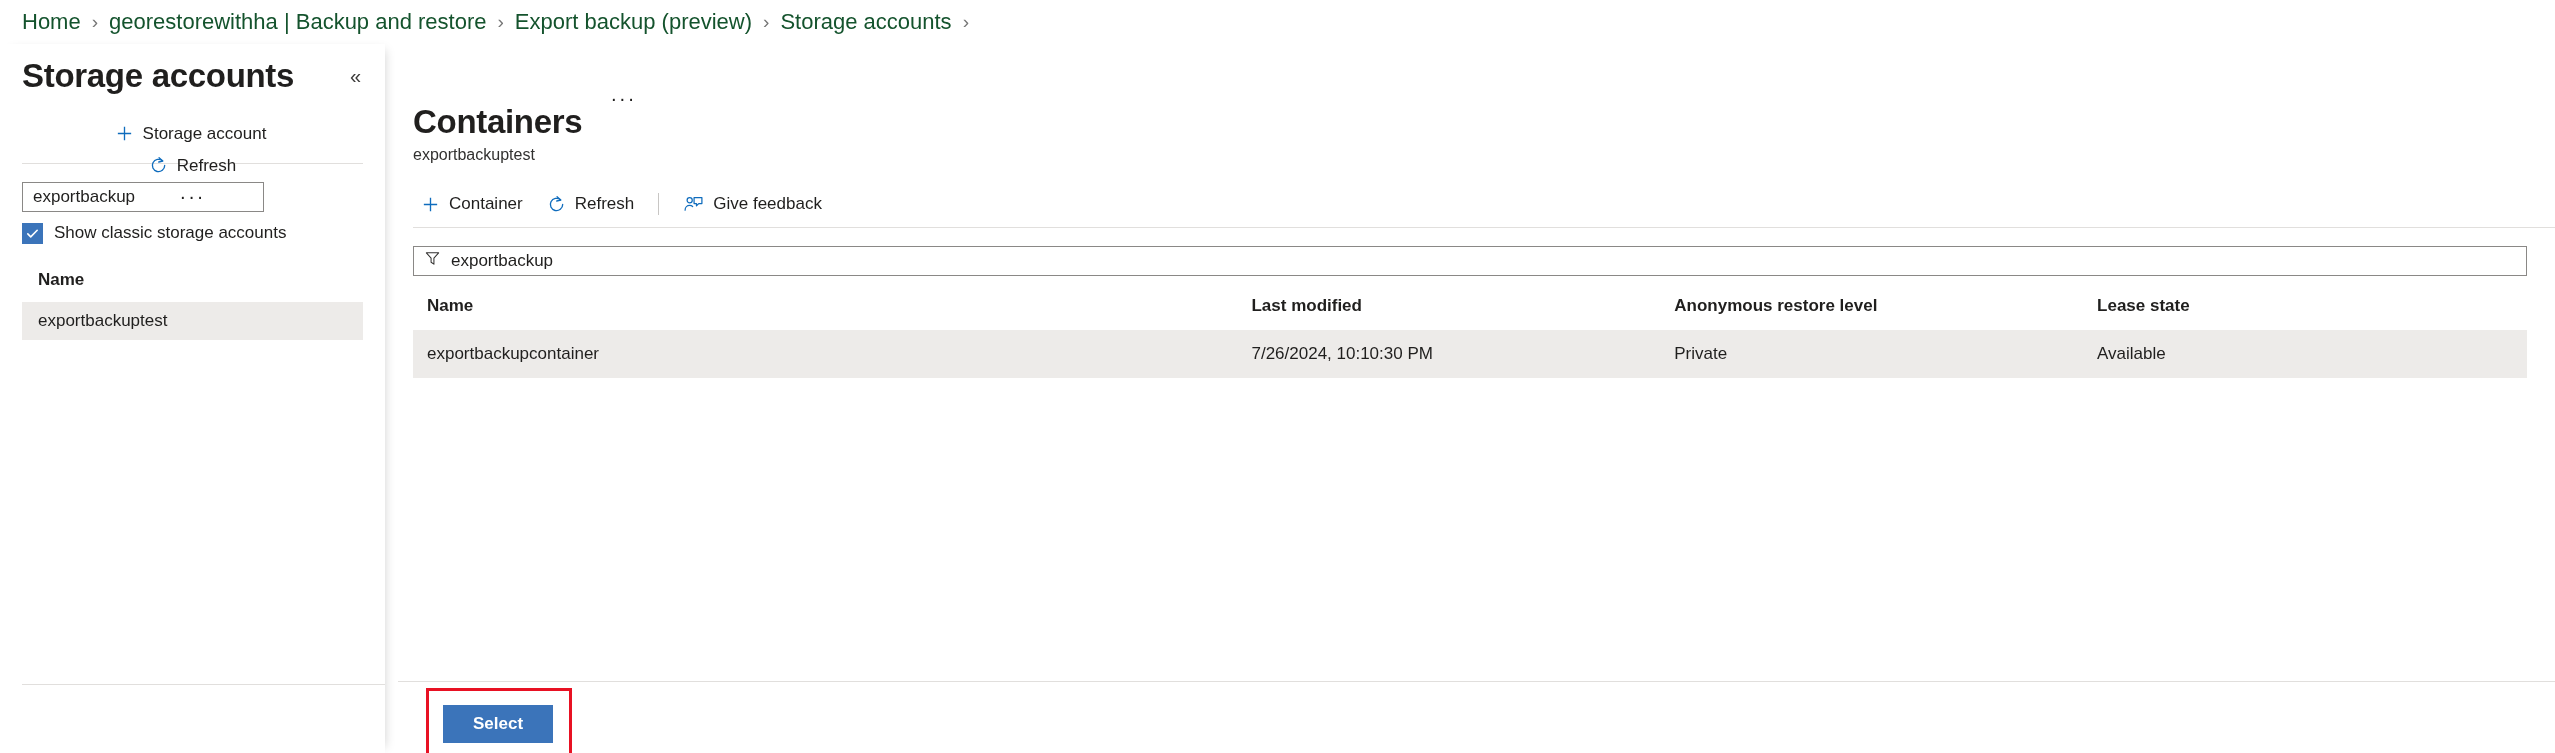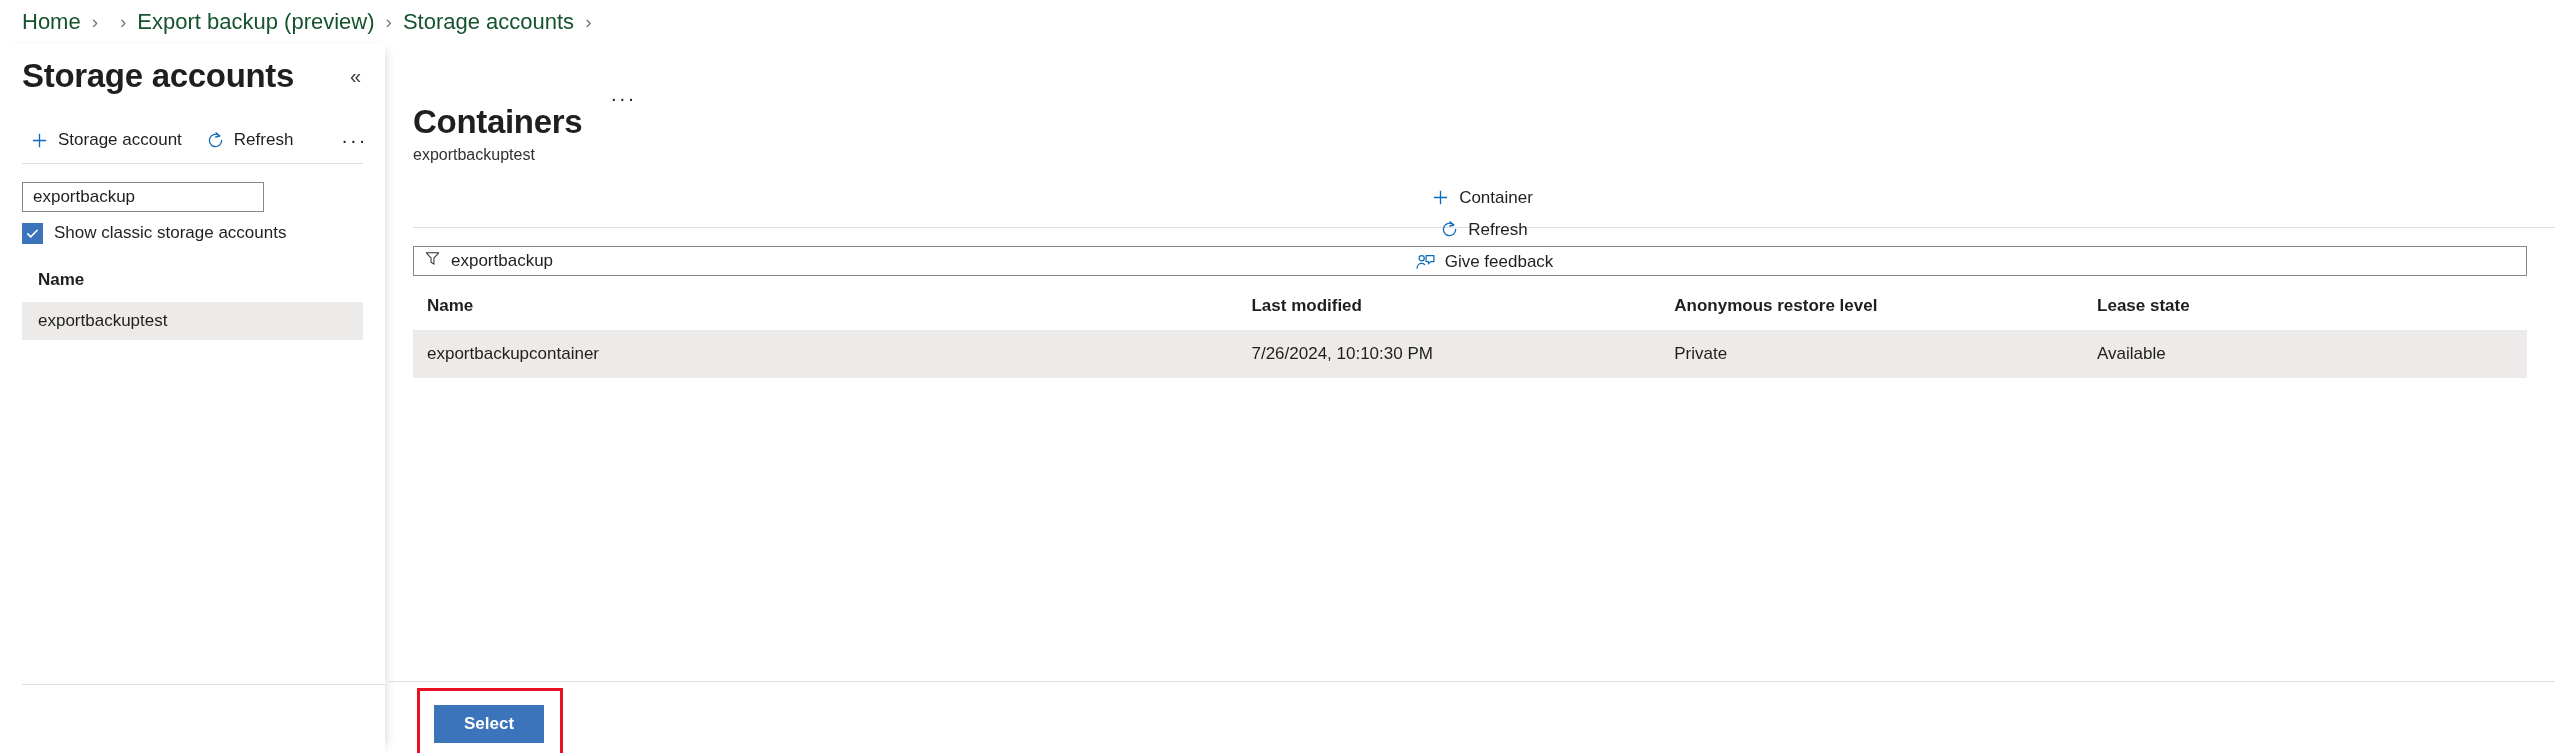--- a/index.html
+++ b/index.html
@@ -76,21 +76,21 @@
   }
 
   .cmdbar {
     display: flex;
     align-items: center;
     height: 46px;
     border-bottom: 1px solid #e1dfdd;
     margin: 0 22px;
     padding: 0;
   }
-  #left-cmdbar { margin-top: 22px; }
+  #left-cmdbar { margin-top: 22px; flex-direction: column; }
   .cmd {
     display: flex;
     align-items: center;
     gap: 9px;
     font-size: 17px;
     color: #201f1e;
     padding: 6px 12px;
     cursor: pointer;
     white-space: nowrap;
   }
@@ -194,21 +194,20 @@
     margin-top: 48px;
   }
   #right-subtitle {
     font-size: 16px;
     color: #323130;
     margin-top: 4px;
   }
   #right-cmdbar {
     margin: 18px 0 0 28px;
     border-bottom: 1px solid #e1dfdd;
-    flex-direction: column;
   }
 
   #right-body { padding: 0 0 0 28px; }
   #right-filter {
     width: calc(100% - 28px);
     margin-top: 18px;
     gap: 10px;
   }
 
   
@@ -225,21 +224,21 @@
     font-size: 17px;
     color: #201f1e;
     padding: 14px 0 14px 14px;
     white-space: nowrap;
   }
   #tbl tr.data-row { background: #edebe9; cursor: pointer; }
 
   
   #right-footer {
     position: absolute;
-    left: 4px;
+    left: 13px;
     right: 0;
     bottom: 0;
     height: 72px;
     border-top: 1px solid #e1dfdd;
     display: flex;
     align-items: center;
     padding-left: 28px;
   }
   #select-highlight {
     border: 3px solid #e81123;
@@ -258,20 +257,21 @@
     cursor: pointer;
     font-family: "Liberation Sans", sans-serif;
   }
 </style>
 </head>
 <body>
 
 <div id="breadcrumb">
   <span class="crumb">Home</span>
   <span class="crumb-sep">›</span>
+  <span class="crumb">georestorewithha | Backup and restore</span>
   <span class="crumb-sep">›</span>
   <span class="crumb">Export backup (preview)</span>
   <span class="crumb-sep">›</span>
   <span class="crumb">Storage accounts</span>
   <span class="crumb-sep">›</span>
 </div>
 
 <div id="panels">
 
   <div id="left-blade">

